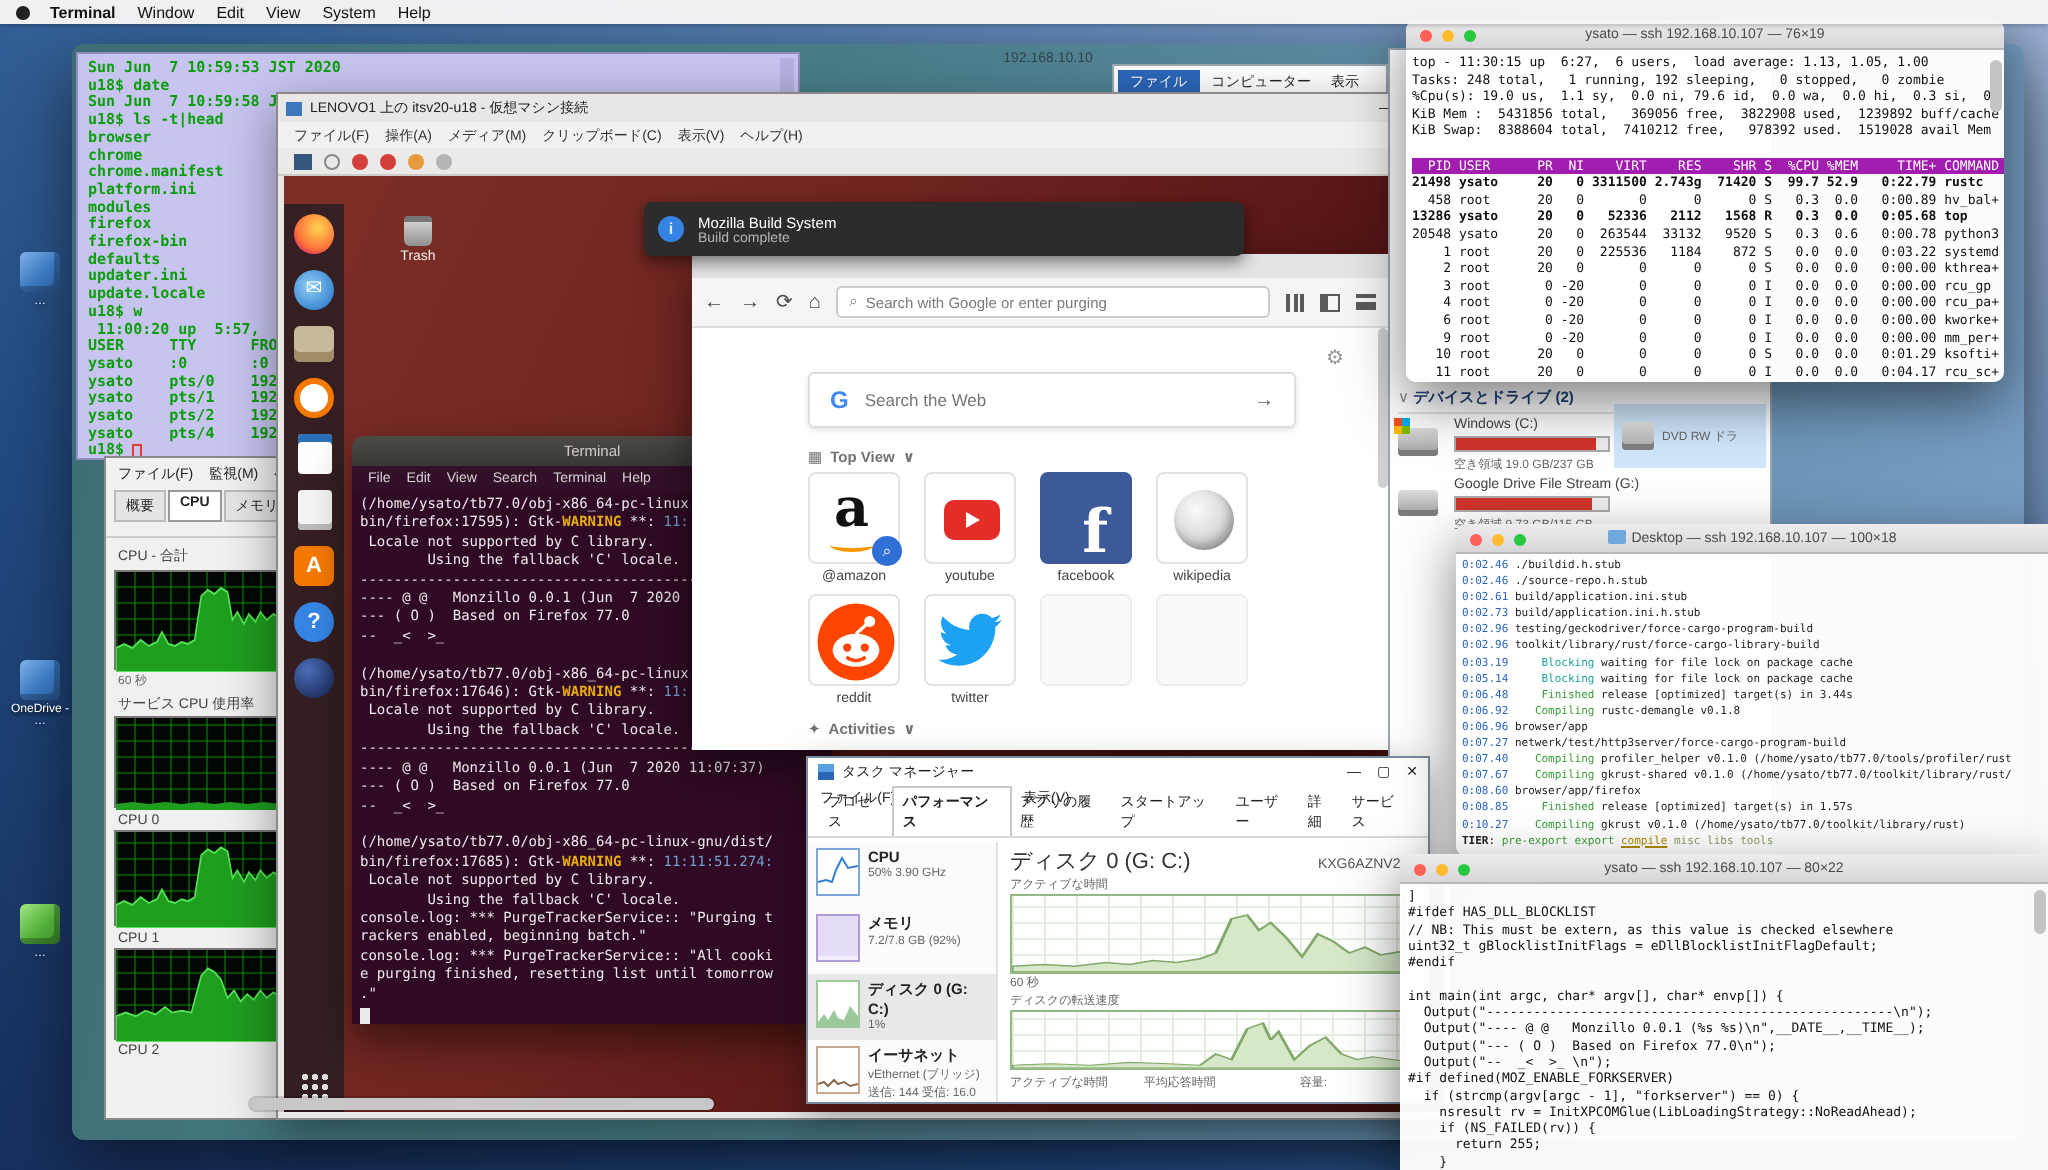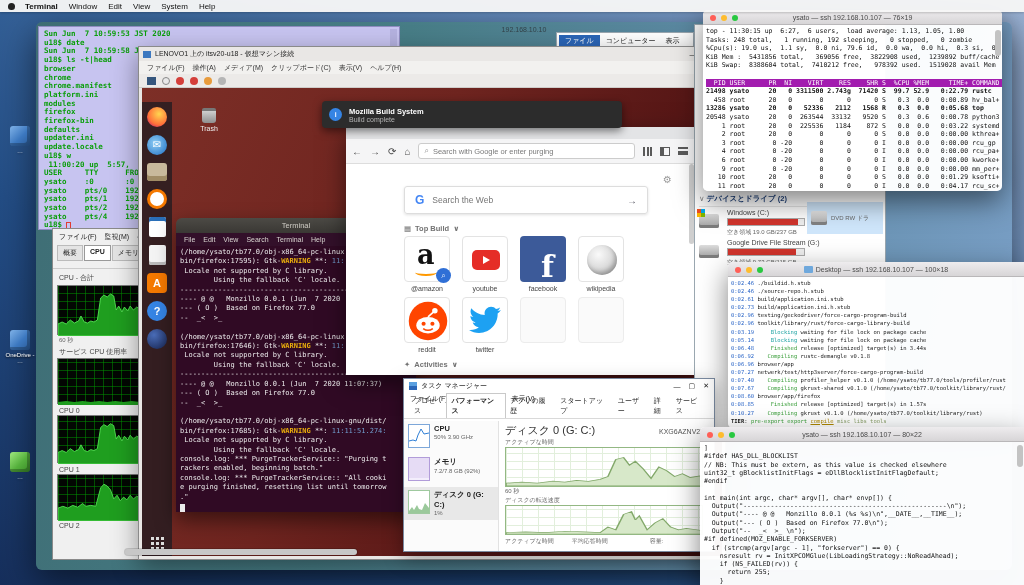--- a/index.html
+++ b/index.html
@@ -227,21 +227,21 @@
 
   <div style="position:relative;height:210px;background:#fff">
     <span style="position:absolute;right:22px;top:10px;color:#9a9a9a;font-size:10px">⚙</span>
     <div style="position:absolute;left:58px;top:22px;width:244px;height:28px;border:1px solid #ddd;border-radius:3px;box-shadow:0 1px 3px rgba(0,0,0,.12);display:flex;align-items:center;padding:0 10px">
       <span style="color:#4285f4;font-weight:bold;font-size:12px">G</span>
       <span style="color:#757575;font-size:8.5px;margin-left:8px;flex:1">Search the Web</span>
       <span style="color:#5b5b66;font-size:10px">→</span>
     </div>
     <div style="position:absolute;left:58px;top:60px;display:flex;align-items:center;color:#737373;font-size:7.5px;font-weight:bold">
       <span style="margin-right:4px">▦</span>
-      <span>Top Build</span>
+      <span>Top View</span>
       <span style="margin-left:4px">∨</span>
     </div>
 
     <div class="abs" style="left:58px;top:72px;width:46px;height:46px;border:1px solid #e3e3e3;border-radius:4px;position:absolute;background:#fff">
       <span style="position:absolute;left:12px;top:2px;font-family:'DejaVu Serif',serif;font-weight:bold;font-size:27px;color:#111">a</span>
       <span style="position:absolute;left:10px;top:32px;width:22px;height:7px;border-bottom:2px solid #ff9900;border-radius:50%"></span>
       <span style="position:absolute;right:-2px;bottom:-2px;width:15px;height:15px;border-radius:50%;background:#2f6fd6;color:#fff;font-size:8px;text-align:center;line-height:15px">⌕</span>
     </div>
     <div class="abs" style="left:116px;top:72px;width:46px;height:46px;border:1px solid #e3e3e3;border-radius:4px;background:#fff">
       <span style="position:absolute;left:9px;top:13px;width:28px;height:20px;background:#e52d27;border-radius:5px"></span>
@@ -283,21 +283,21 @@
       <span>Activities</span>
       <span style="margin-left:4px">∨</span>
     </div>
     <div style="position:absolute;right:0;top:0;width:5px;height:80px;background:#cfcfcf;border-radius:3px"></div>
   </div>
 </div>
 
 <div class="abs" style="left:322px;top:101px;width:300px;height:27px;background:#2c2c2c;border-radius:4px;display:flex;align-items:center;box-shadow:0 3px 8px rgba(0,0,0,.5)">
   <span style="width:13px;height:13px;border-radius:50%;background:#3584e4;color:#dfe9ff;font-size:8px;font-weight:bold;text-align:center;line-height:13px;margin:0 7px">i</span>
   <span>
-    <span style="display:block;color:#fff;font-size:7.5px;font-weight:bold">Mozilla Build System</span>
+    <span style="display:block;color:#fff;font-size:7.5px;font-weight:normal">Mozilla Build System</span>
     <span style="display:block;color:#b5b5b5;font-size:7px">Build complete</span>
   </span>
 </div>
 
 <div class="abs" style="left:694px;top:24px;width:192px;height:404px;background:#fff;border:1px solid #9aa7b0;overflow:hidden">
   <div style="position:absolute;left:4px;top:169px;font-size:7.5px;color:#333">
     <span style="color:#888">∨</span>
     <span style="font-weight:bold;color:#20427a">デバイスとドライブ (2)</span>
   </div>
   <div style="position:absolute;left:4px;top:181px;width:180px;border-top:1px solid #e4e4e4"></div>
@@ -364,20 +364,28 @@
       <span><b style="font-size:7.5px">メモリ</b><br><span class="lbl6">7.2/7.8 GB (92%)</span></span>
     </div>
     <div style="display:flex;gap:4px;padding:3px 4px;height:33px;background:#e8e8e8">
       <span style="width:22px;height:24px;border:1px solid #9fc99f;background:#fff">
           <svg width="20" height="22" viewBox="0 0 20 22">
             <polygon points="0,20 3,16 5,19 8,14 10,18 13,19 16,12 20,17 20,22 0,22" fill="#9bc99b"></polygon>
           </svg>
         </span>
       <span><b style="font-size:7.5px">ディスク 0 (G: C:)</b><br><span class="lbl6">1%</span></span>
     </div>
+    <div style="display:flex;gap:4px;padding:3px 4px;height:36px">
+      <span style="width:22px;height:24px;border:1px solid #c9a98f;background:#fff">
+          <svg width="20" height="22" viewBox="0 0 20 22">
+            <polyline points="0,18 3,17 5,19 8,16 10,18 13,17 16,19 20,18" fill="none" stroke="#8c6a4f" stroke-width="1"></polyline>
+          </svg>
+        </span>
+      <span><b style="font-size:7.5px">イーサネット</b><br><span class="lbl6">vEthernet (ブリッジ)</span><br><span class="lbl6">送信: 144 受信: 16.0</span></span>
+    </div>
   </div>
 
   <div style="position:absolute;left:95px;top:42px;right:0;bottom:0;padding:2px 6px">
     <div style="display:flex;justify-content:space-between;align-items:baseline">
       <span style="font-size:11px;color:#333">ディスク 0 (G: C:)</span>
       <span style="font-size:7px;color:#555">KXG6AZNV256</span>
     </div>
     <div class="lbl6">アクティブな時間</div>
     <div class="tmg" style="width:198px;height:40px">
       <svg width="196" height="38" viewBox="0 0 100 40" preserveAspectRatio="none">

